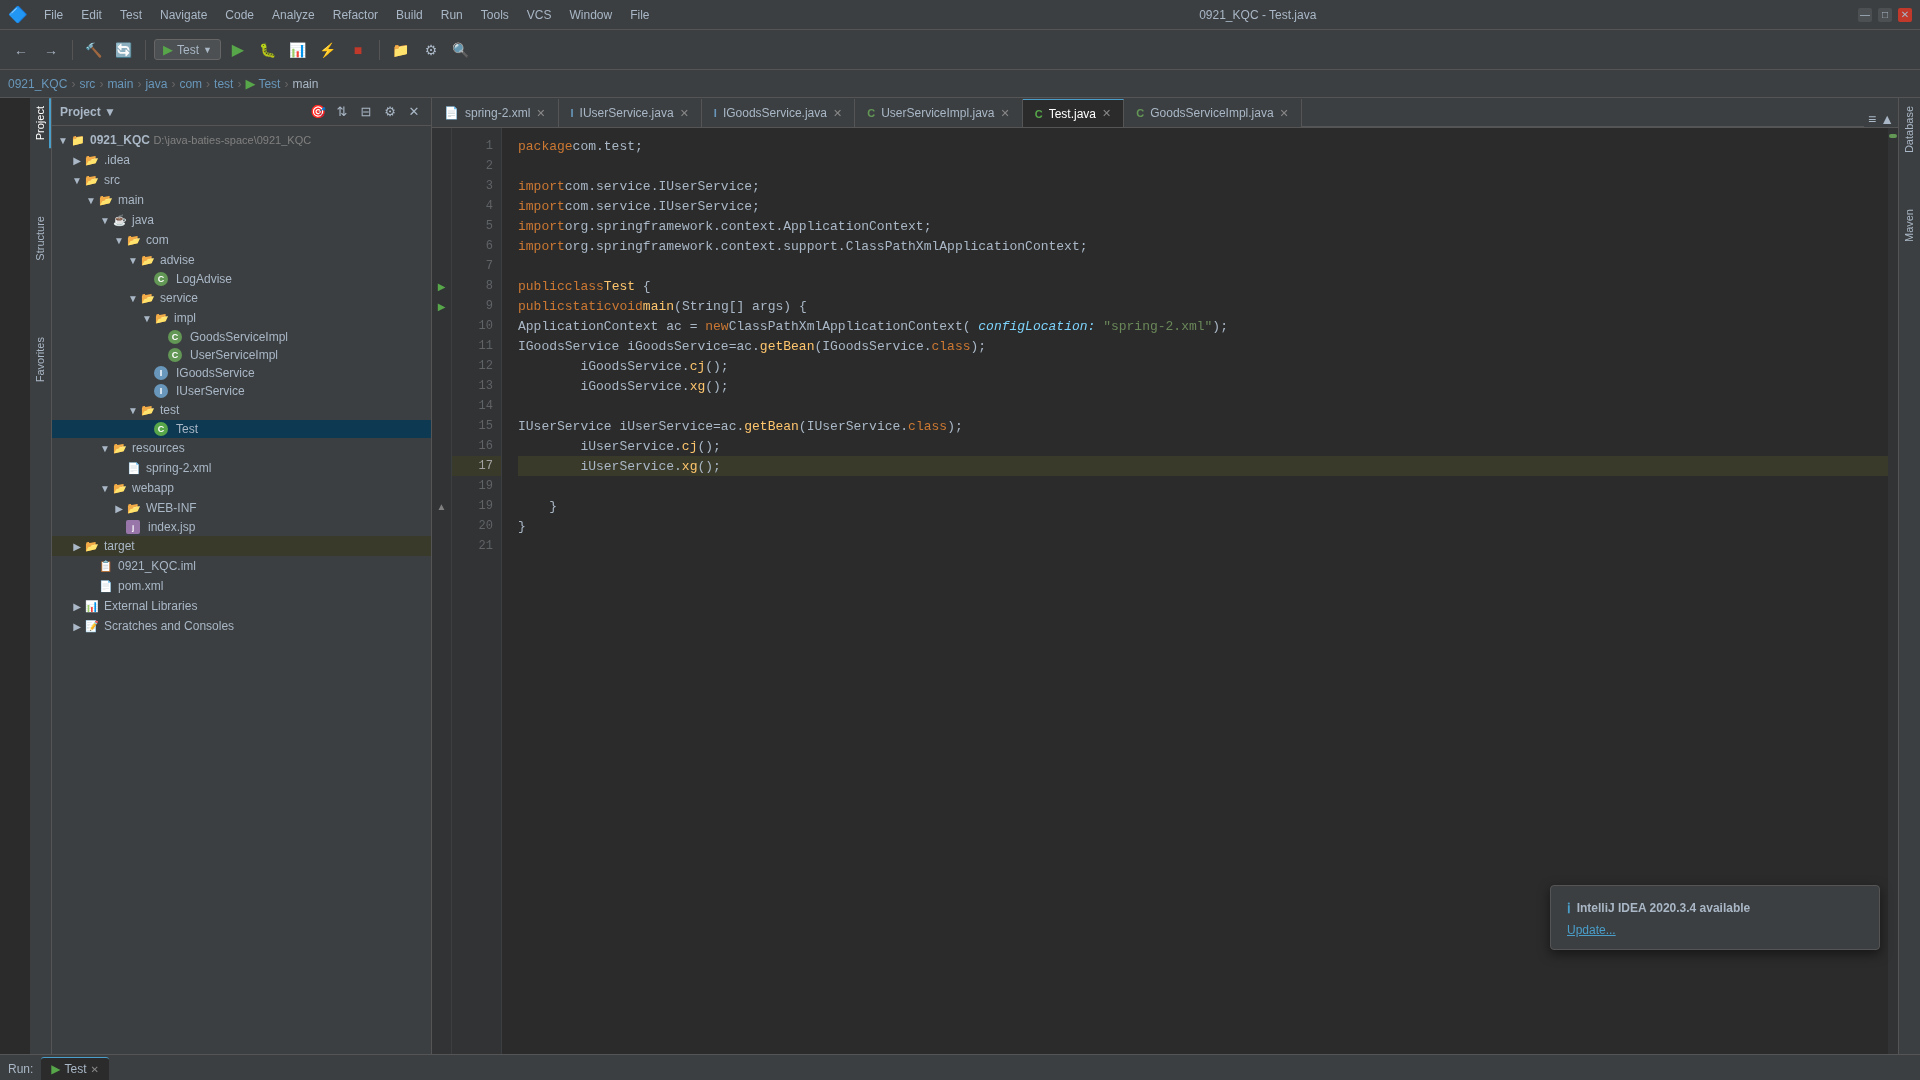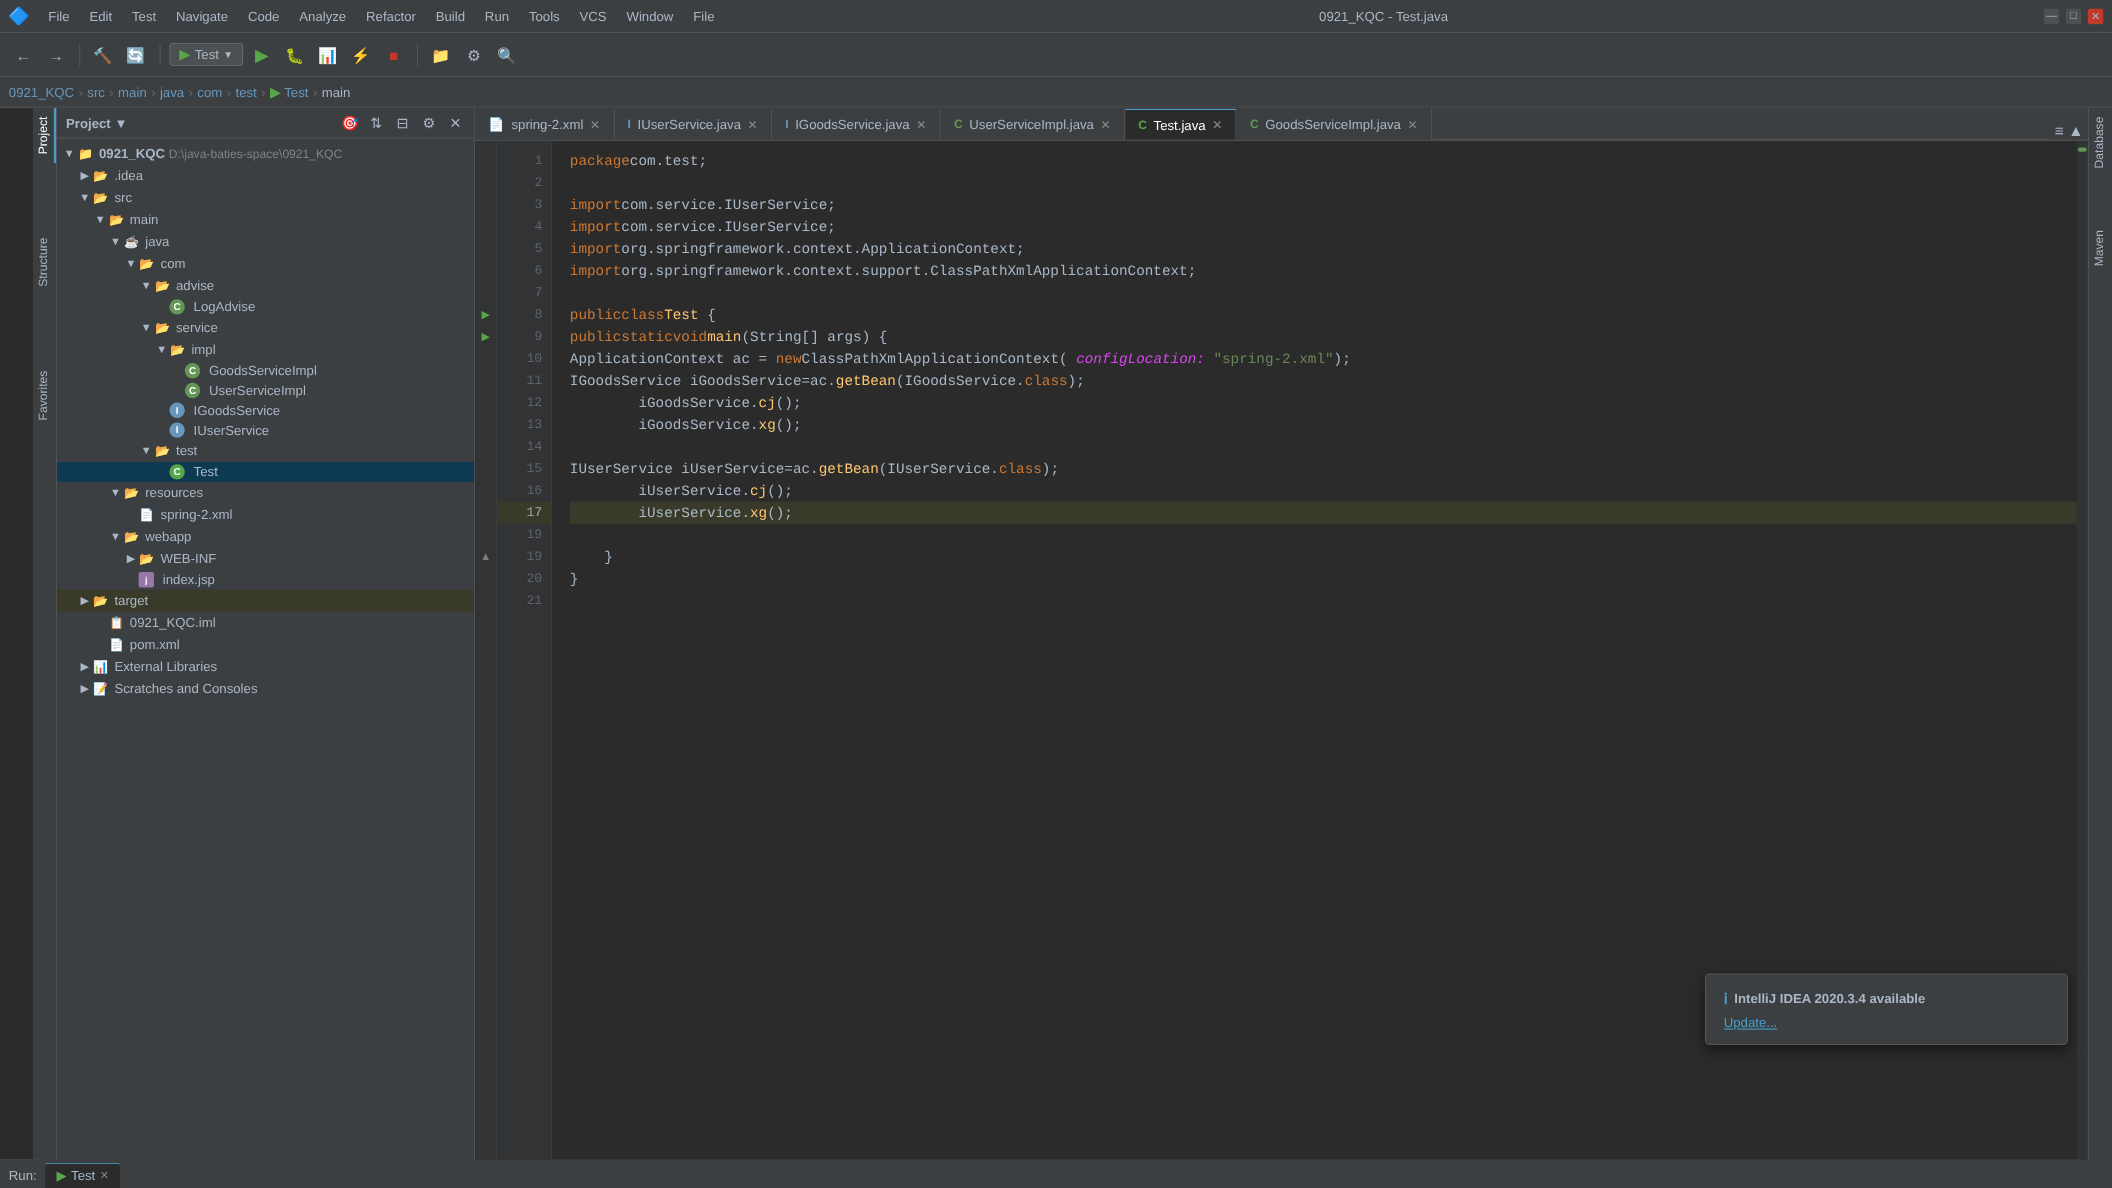--- a/index.html
+++ b/index.html
@@ -58,21 +58,21 @@
     .line-num.highlighted { background: #3a3a2a; color: #a0a0a0; }
     #code-area { flex: 1; padding: 8px 0 8px 16px; overflow: auto; position: relative; }
     .code-line { height: 20px; font-size: 13px; font-family: 'Courier New', monospace; white-space: pre; display: flex; align-items: center; }
     .code-line.highlighted { background: #3a3a2a; }
     .kw { color: #cc7832; }
     .cls { color: #a9b7c6; }
     .str { color: #6a8759; }
     .func { color: #ffc66d; }
     .pkg { color: #a9b7c6; }
     .type { color: #a9b7c6; }
-    .hint { color: #d946ef; font-style: italic; }
+    .hint { color: #7dd3fc; font-style: italic; }
 
     
     #right-tabs { width: 22px; background: #3c3f41; display: flex; flex-direction: column; border-left: 1px solid #555; }
 
     
     #bottom-panel { height: 100px; background: #2b2b2b; border-top: 1px solid #555; display: flex; flex-direction: column; }
     #bottom-tabs { height: 28px; background: #3c3f41; display: flex; align-items: center; padding: 0 8px; gap: 4px; border-bottom: 1px solid #555; }
     .bottom-tab { padding: 4px 10px; font-size: 12px; color: #a9b7c6; cursor: pointer; display: flex; align-items: center; gap: 4px; border-radius: 3px 3px 0 0; }
     .bottom-tab.active { background: #2b2b2b; border-top: 1px solid #4a9eca; }
     .bottom-tab-close { font-size: 10px; color: #888; }

